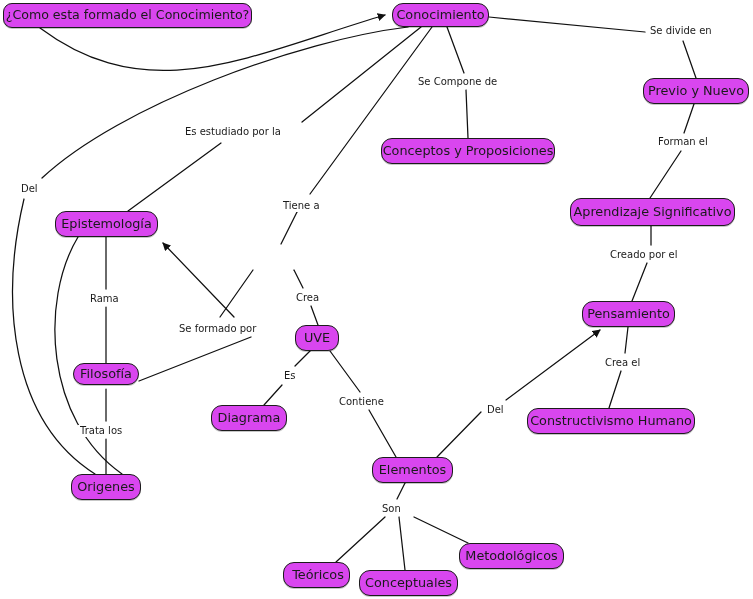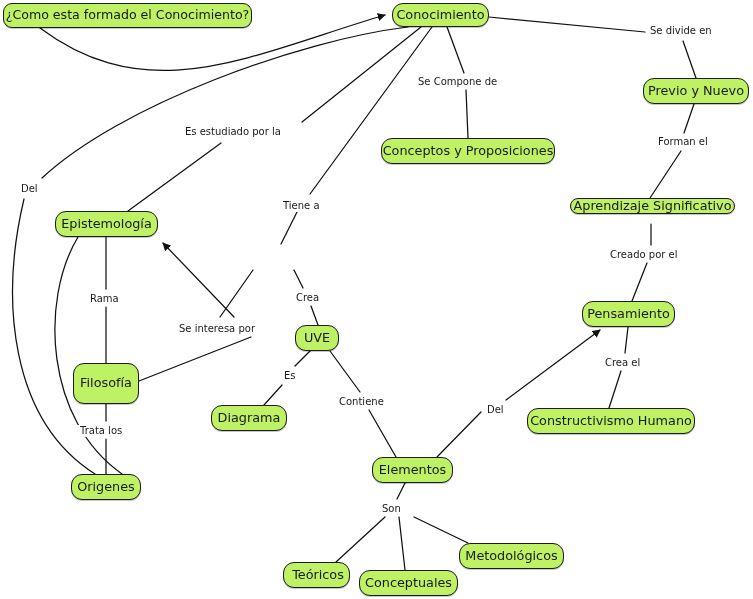--- a/index.html
+++ b/index.html
@@ -22,21 +22,21 @@
     position: absolute;
     left: 0;
     top: 0;
     width: 753px;
     height: 599px;
     pointer-events: none;
   }
   .node {
     position: absolute;
     box-sizing: border-box;
-    background: #bef264;
+    background: #d946ef;
     border: 1.3px solid #1c1c1c;
     border-radius: 11px;
     display: flex;
     align-items: center;
     justify-content: center;
     color: #1a1a1a;
     font-size: 12.8px;
     line-height: 1;
     white-space: nowrap;
     padding: 0 9px;
@@ -136,38 +136,38 @@
   </div>
 
   <div class="node" style="left:643px; top:78px; width:106px; height:26px;">
     <span>Previo y Nuevo</span>
   </div>
 
   <div class="node" style="left:381px; top:138px; width:174px; height:26px;">
     <span>Conceptos y Proposiciones</span>
   </div>
 
-  <div class="node" style="left:570px; top:198px; width:165px; height:16px;">
+  <div class="node" style="left:570px; top:198px; width:165px; height:28px;">
     <span>Aprendizaje Significativo</span>
   </div>
 
   <div class="node" style="left:55px; top:211px; width:103px; height:26px;">
     <span>Epistemología</span>
   </div>
 
 
   <div class="node" style="left:582px; top:301px; width:93px; height:26px;">
     <span>Pensamiento</span>
   </div>
 
   <div class="node" style="left:295px; top:325px; width:44px; height:26px;">
     <span>UVE</span>
   </div>
 
-  <div class="node" style="left:73px; top:363px; width:66px; height:41px;">
+  <div class="node" style="left:73px; top:363px; width:66px; height:22px;">
     <span>Filosofía</span>
   </div>
 
   <div class="node" style="left:211px; top:405px; width:76px; height:26px;">
     <span>Diagrama</span>
   </div>
 
   <div class="node" style="left:527px; top:408px; width:168px; height:26px;">
     <span>Constructivismo Humano</span>
   </div>
@@ -203,21 +203,21 @@
   <div class="link-label" style="left:19px; top:183px;">Del</div>
 
   <div class="link-label" style="left:281px; top:200px;">Tiene a</div>
 
   <div class="link-label" style="left:608px; top:249px;">Creado por el</div>
 
   <div class="link-label" style="left:294px; top:292px;">Crea</div>
 
   <div class="link-label" style="left:88px; top:293px;">Rama</div>
 
-  <div class="link-label" style="left:177px; top:323px;">Se interesa por</div>
+  <div class="link-label" style="left:177px; top:323px;">Se formado por</div>
 
   <div class="link-label" style="left:603px; top:357px;">Crea el</div>
 
   <div class="link-label" style="left:282px; top:370px;">Es</div>
 
   <div class="link-label" style="left:337px; top:396px;">Contiene</div>
 
   <div class="link-label" style="left:485px; top:404px;">Del</div>
 
   <div class="link-label" style="left:78px; top:425px;">Trata los</div>

